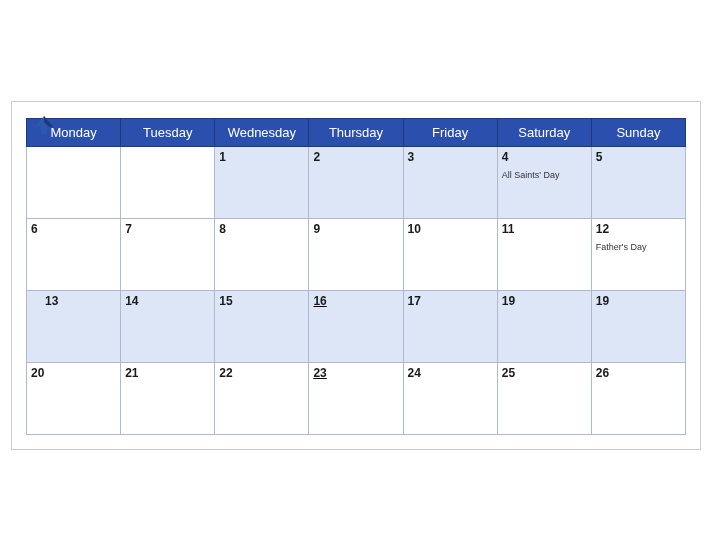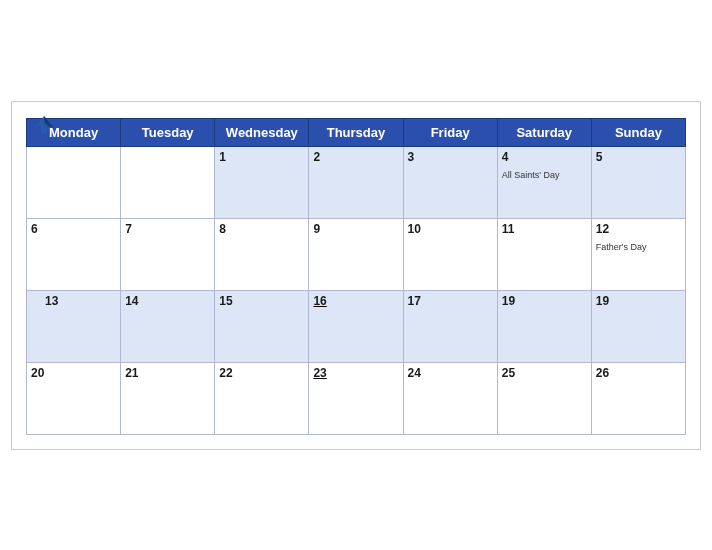--- a/index.html
+++ b/index.html
@@ -58,21 +58,21 @@
       width: 100%;
       border-collapse: collapse;
       margin-top: 4px;
     }
     .calendar-table th {
       background-color: #2b4fad;
       color: #fff;
       text-align: center;
       padding: 6px 0;
       font-size: 13px;
-      font-weight: bold;
+      font-weight: normal;
       border: 1px solid #1a3a7c;
     }
     .calendar-table td {
       border: 1px solid #b0b8d0;
       vertical-align: top;
       width: calc(100% / 7);
       height: 72px;
       padding: 3px 4px;
       background: #fff;
     }

